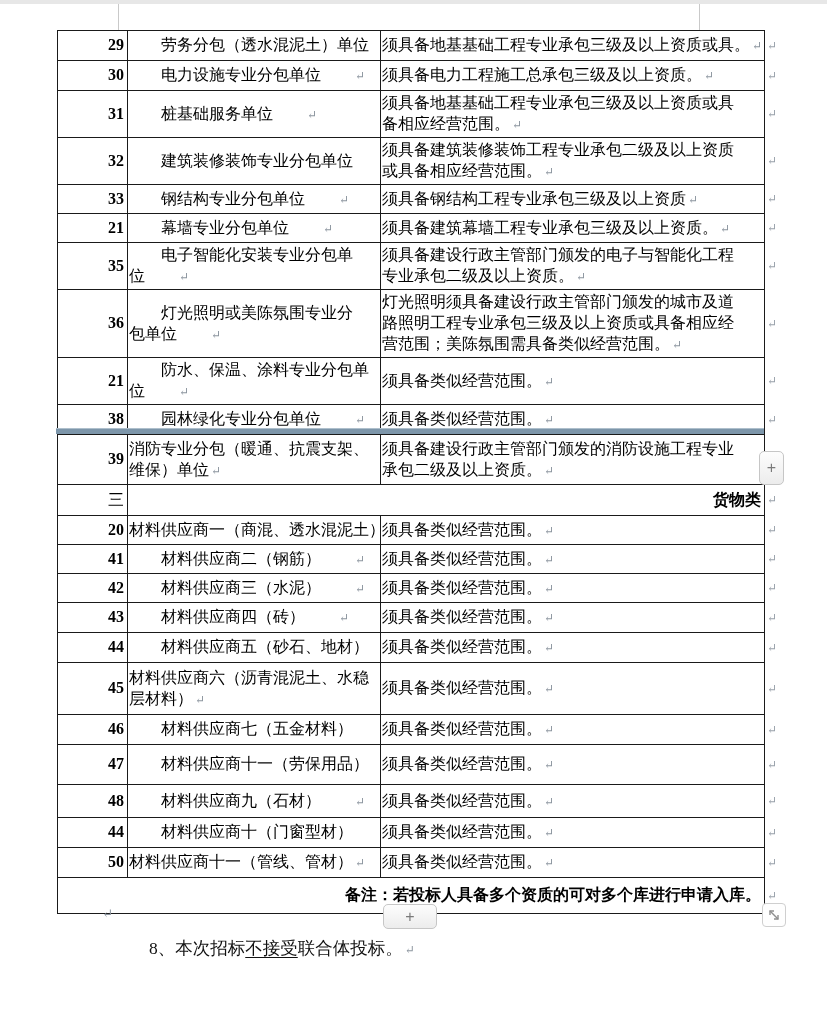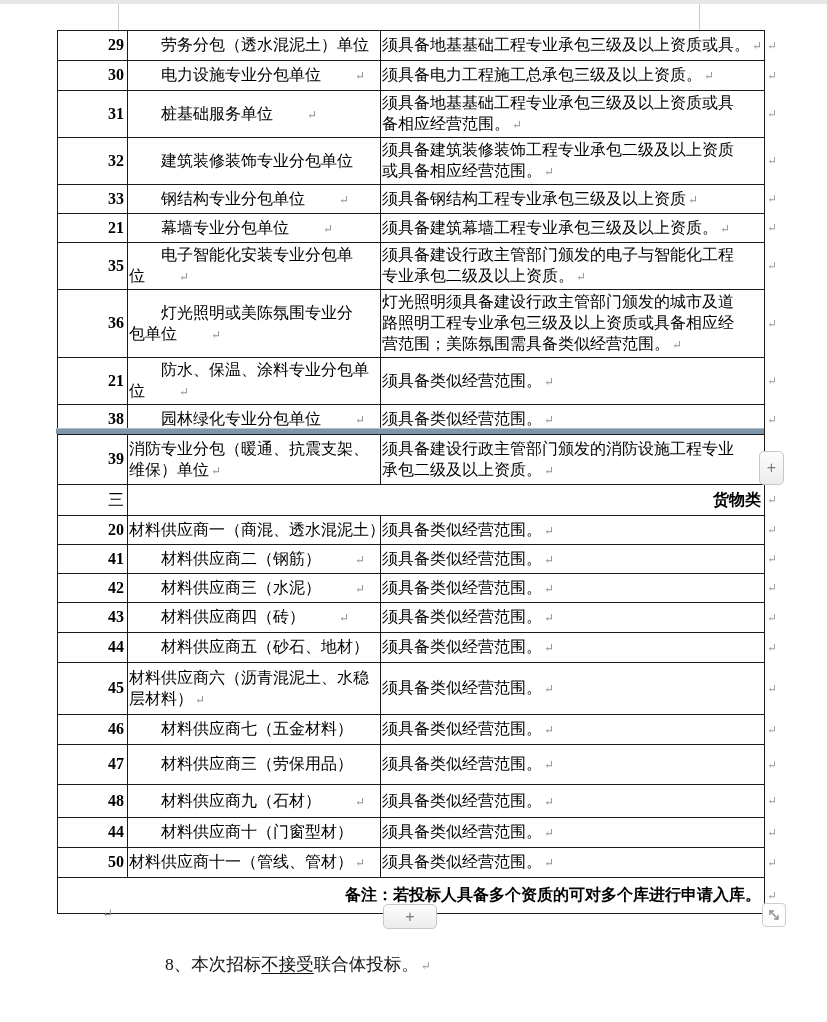--- a/index.html
+++ b/index.html
@@ -33,21 +33,21 @@
            font-family:"Liberation Sans","DejaVu Sans",sans-serif;padding:0;cursor:pointer;}
   .vplus{left:759px;top:451px;width:25px;height:34px;}
   .hplus{left:383px;top:904px;width:54px;height:25px;}
 
   .resize-handle{position:absolute;left:762px;top:903px;width:22px;height:22px;z-index:4;
            border:1px solid #cfcfcf;border-radius:4px;background:#fefefe;
            display:flex;align-items:center;justify-content:center;cursor:nwse-resize;}
 
   .stray-pm{position:absolute;left:102px;top:906px;color:#8d96a0;font-size:13px;}
 
-  .note{position:absolute;left:149px;top:936px;font-size:17.5px;margin:16px;
+  .note{position:absolute;left:149px;top:936px;font-size:17.5px;margin:0;
         white-space:pre;color:#111;}
   .note .u{text-decoration:underline;text-underline-offset:3px;}
 </style>
 </head>
 <body>
 
 <div class="page">
   <div class="top-strip"></div>
   <div class="vline v1"></div>
   <div class="vline v2"></div>
@@ -274,21 +274,21 @@
           </td>
           <td class="c3 rowend">
             <div class="w"><span>须具备类似经营范围。</span><span class="pm">↵</span></div>
           </td>
         </tr>
     <tr style="height:40px">
           <td class="c1">
             <div class="w ctr"><span class="txt b">47</span><span class="pm">↵</span></div>
           </td>
           <td class="c2">
-            <div class="w ind"><span>材料供应商三（劳保用品）</span><span class="pm">↵</span></div>
+            <div class="w ind"><span>材料供应商十一（劳保用品）</span><span class="pm">↵</span></div>
           </td>
           <td class="c3 rowend">
             <div class="w"><span>须具备类似经营范围。</span><span class="pm">↵</span></div>
           </td>
         </tr>
     <tr style="height:33px">
           <td class="c1">
             <div class="w ctr"><span class="txt b">48</span><span class="pm">↵</span></div>
           </td>
           <td class="c2">

